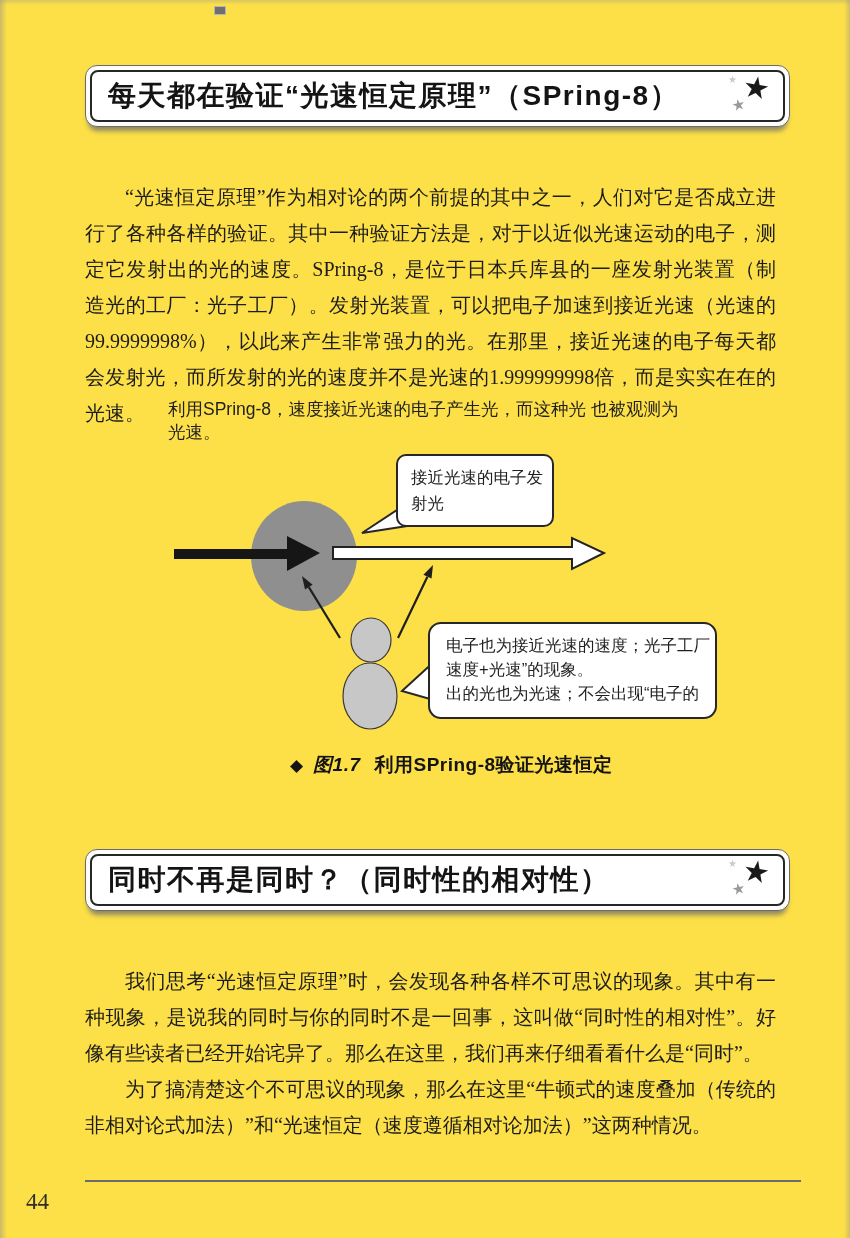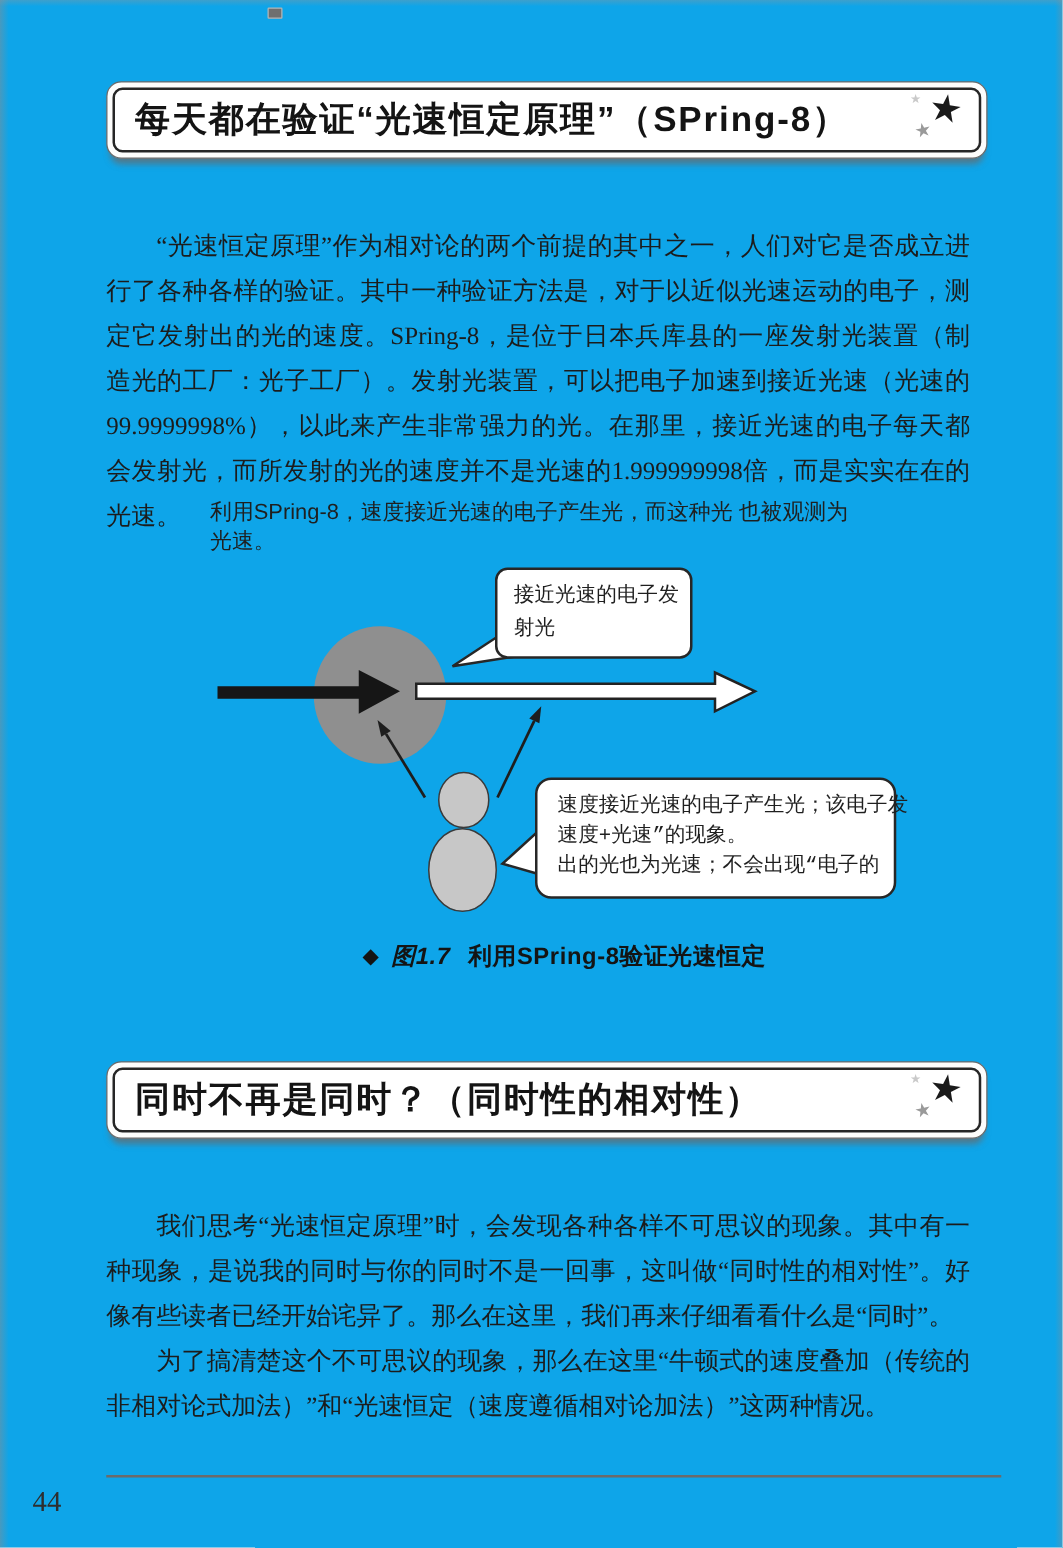--- a/index.html
+++ b/index.html
@@ -1,18 +1,18 @@
 <!DOCTYPE html>
 <html><head>
 <meta charset="utf-8">
 <style>
   html,body{margin:0;padding:0;background:#e9e9e7;}
   #page{
     position:relative;width:850px;height:1238px;margin:0 auto;
-    background:#0ea5e9;overflow:hidden;
+    background:#fde047;overflow:hidden;
     font-family:"Liberation Serif","DejaVu Serif",serif;color:#1d1d1d;
   }
   .edge{position:absolute;pointer-events:none;}
   .edge-left{left:0;top:0;width:7px;height:100%;background:linear-gradient(to right,rgba(140,140,140,.45),rgba(140,140,140,0));}
   .edge-right{right:0;top:0;width:6px;height:100%;background:linear-gradient(to left,rgba(140,140,140,.4),rgba(140,140,140,0));}
   .edge-top{left:0;top:0;width:100%;height:5px;background:linear-gradient(to bottom,rgba(150,150,150,.35),rgba(150,150,150,0));}
   .top-artifact{position:absolute;left:214px;top:6px;width:10px;height:7px;background:#6f6f6f;border:1px solid #b5b5b5;border-radius:1px;}
 
   .title-box{
     position:absolute;left:85px;width:705px;height:62px;box-sizing:border-box;
@@ -43,21 +43,21 @@
   .fig-annotation{
     position:absolute;left:168px;top:398px;width:520px;
     font-family:"Liberation Sans","DejaVu Sans",sans-serif;
     font-size:17.5px;line-height:23px;color:#1f1f1f;
   }
   #figure-svg{position:absolute;left:0;top:0;width:850px;height:1238px;pointer-events:none;}
 
   .bubble{
     position:absolute;box-sizing:border-box;background:#fff;
     border:2.2px solid #272727;
-    font-family:Liberation Mono, monospace;color:#1f1f1f;
+    font-family:Liberation Sans, sans-serif;color:#1f1f1f;
   }
   #bubble-1{left:396px;top:454px;width:158px;height:73px;border-radius:10px;padding:8px 0 0 13px;font-size:16.5px;line-height:26px;}
   #bubble-2{left:428px;top:622px;width:289px;height:97px;border-radius:13px;padding:9px 0 0 16px;font-size:16.5px;line-height:24px;}
   .bubble .ln{display:block;white-space:nowrap;}
 
   .fig-caption{
     position:absolute;left:290px;top:752px;display:flex;align-items:center;
     font-family:"Liberation Sans","DejaVu Sans",sans-serif;font-weight:700;color:#141414;
   }
   .fig-caption .marker{font-size:17px;margin-right:10px;}
@@ -115,21 +115,21 @@
     <polygon points="362,533 403,506 420,524" fill="#ffffff" stroke="#272727" stroke-width="2"></polygon>
     <polygon points="402,691 437,659 437,701" fill="#ffffff" stroke="#272727" stroke-width="2"></polygon>
   </svg>
 
   <div class="bubble" id="bubble-1">
     <span class="ln">接近光速的电子发</span>
     <span class="ln">射光</span>
   </div>
 
   <div class="bubble" id="bubble-2">
-    <span class="ln">速度接近光速的电子产生光；该电子发</span>
+    <span class="ln">电子也为接近光速的速度；光子工厂</span>
     <span class="ln">速度+光速”的现象。</span>
     <span class="ln">出的光也为光速；不会出现“电子的</span>
   </div>
 
   <div class="fig-caption">
     <span class="marker">◆</span>
     <span class="label">图1.7</span>
     <span class="text">利用SPring-8验证光速恒定</span>
   </div>
 

